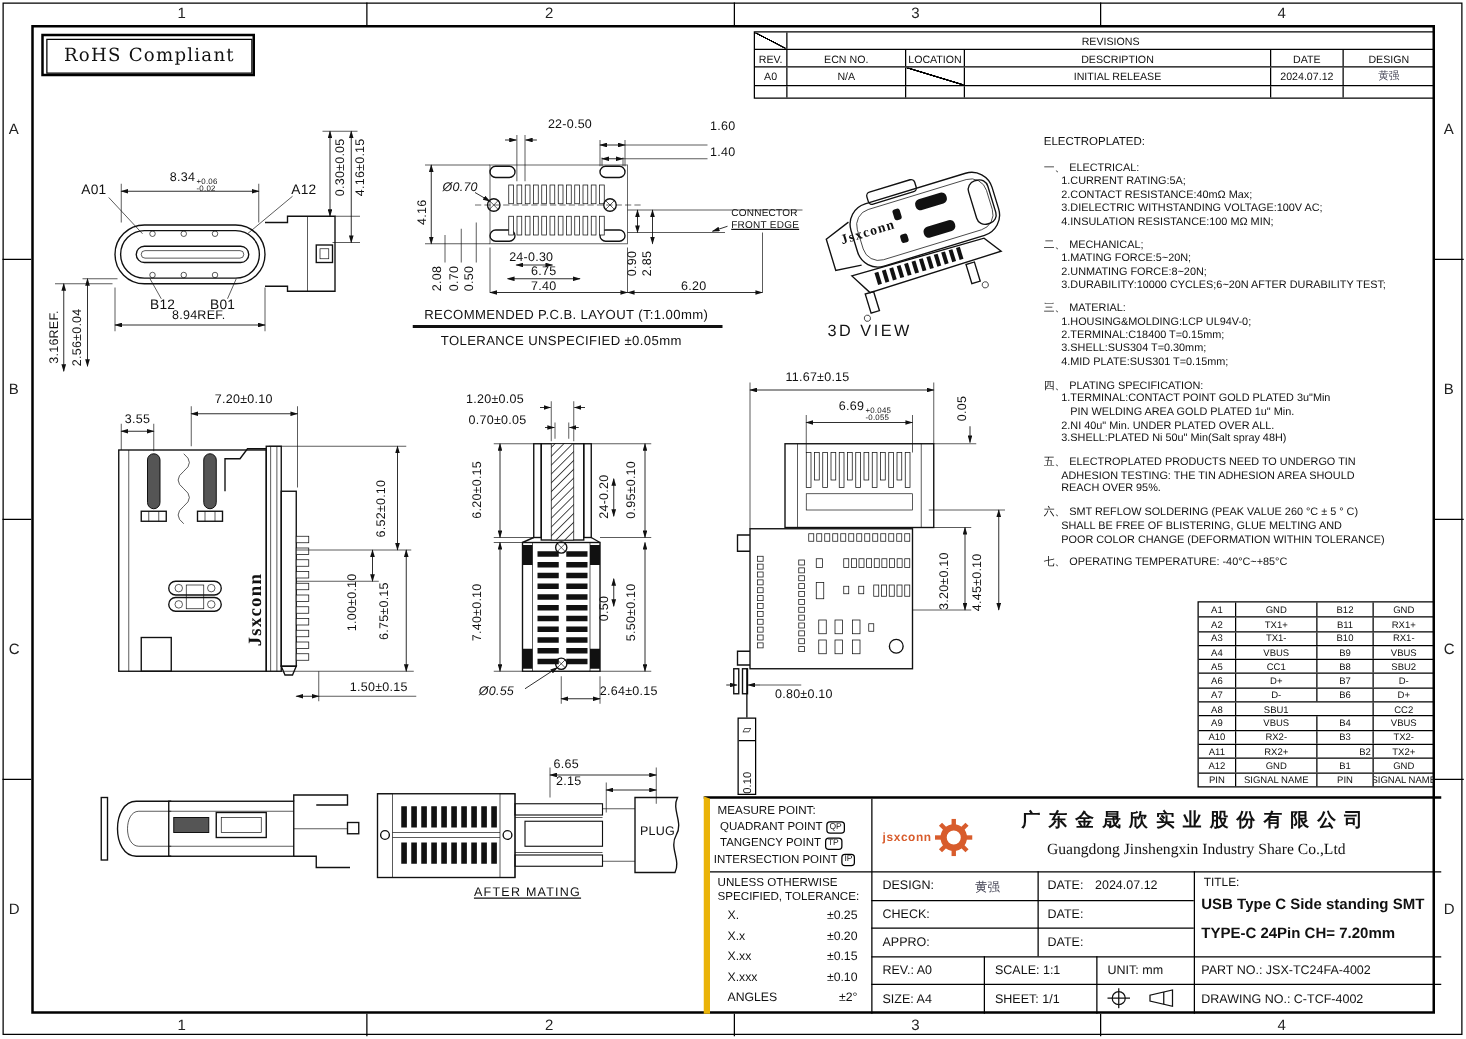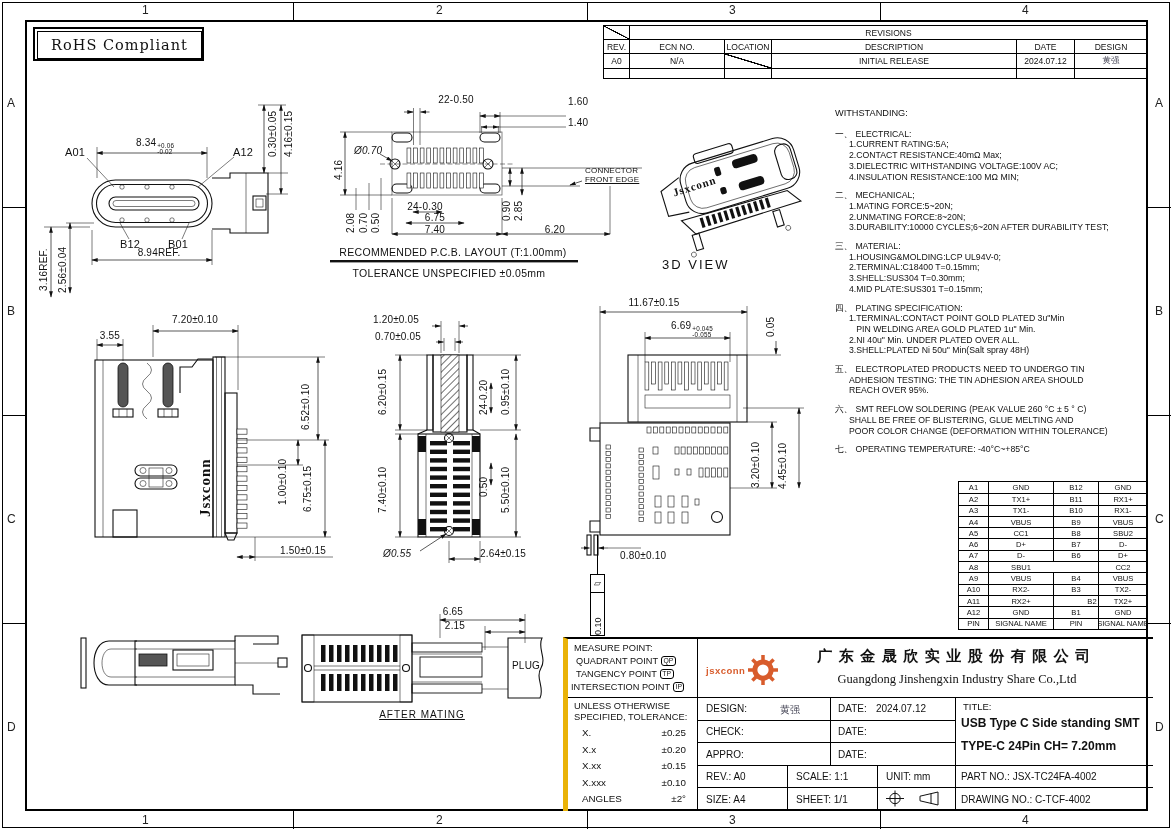--- a/index.html
+++ b/index.html
@@ -162,21 +162,21 @@
       <div class="rev-cell fc" style="width:25px"></div>
       <div class="rev-cell" style="width:95px"></div>
       <div class="rev-cell" style="width:47px"></div>
       <div class="rev-cell" style="width:245px"></div>
       <div class="rev-cell" style="width:58px"></div>
       <div class="rev-cell" style="flex:1"></div>
     </div>
   </div>
 
   <div class="spec">
-    <div class="spec-title">WITHSTANDING:</div>
+    <div class="spec-title">ELECTROPLATED:</div>
     <div id="spec-body">
         <div class="spec-sec">
           <div class="spec-line"><span class="spec-num">一、</span><span>ELECTRICAL:</span></div>
           <div class="spec-item">1.CURRENT RATING:5A;</div>
           <div class="spec-item">2.CONTACT RESISTANCE:40mΩ Max;</div>
           <div class="spec-item">3.DIELECTRIC WITHSTANDING VOLTAGE:100V AC;</div>
           <div class="spec-item">4.INSULATION RESISTANCE:100 MΩ MIN;</div>
         </div>
         <div class="spec-sec">
           <div class="spec-line"><span class="spec-num">二、</span><span>MECHANICAL;</span></div>

